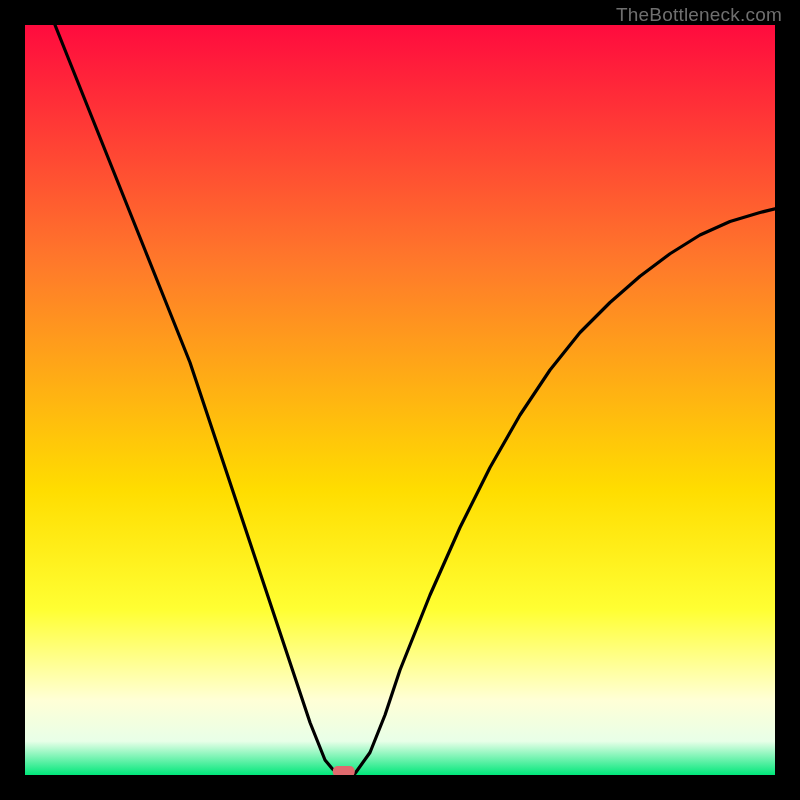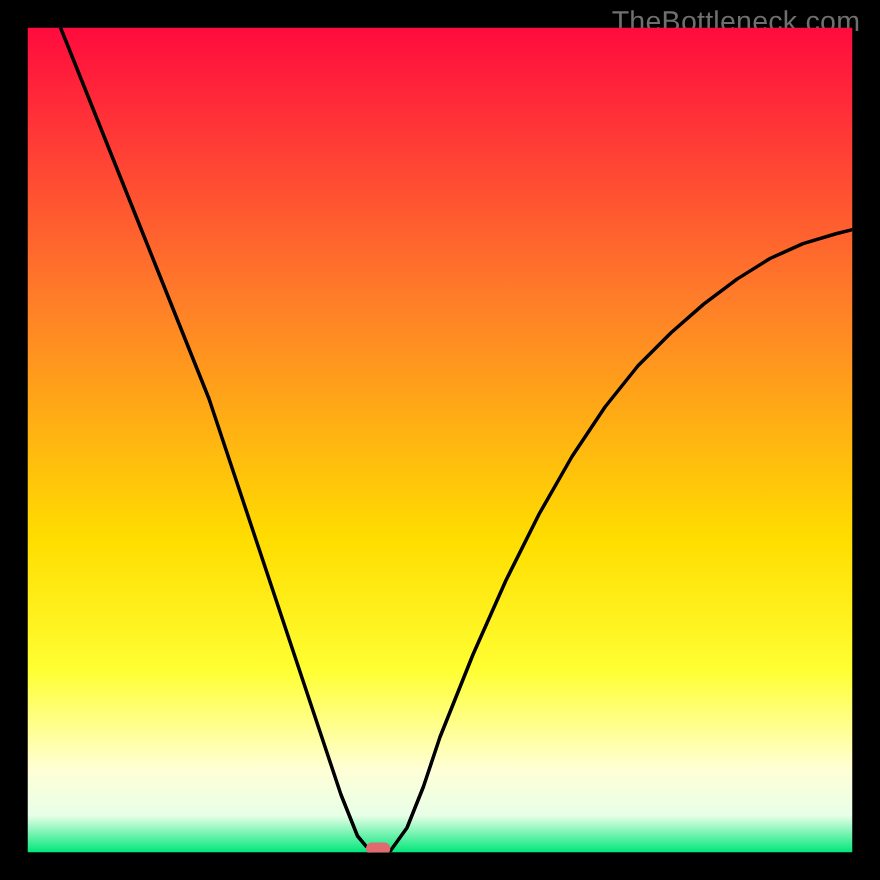--- a/index.html
+++ b/index.html
@@ -1,18 +1,18 @@
 <!DOCTYPE html>
 <html><head>
 <meta charset="utf-8">
 <style>
   * { margin: 0; padding: 0; box-sizing: border-box; }
   html, body { width: 800px; height: 800px; overflow: hidden; font-family: Arial, Helvetica, sans-serif; }
   .outer { width: 800px; height: 800px; background: #000; position: relative; }
-  .watermark { position: absolute; top: 4px; right: 18px; color: #6f6f6f; font-size: 26px; font-weight: 500; letter-spacing: 0.2px; }
+  .watermark { position: absolute; top: 4px; right: 18px; color: #6f6f6f; font-size: 19px; font-weight: 500; letter-spacing: 0.2px; }
   .plot { position: absolute; left: 25px; top: 25px; width: 750px; height: 750px; }
   .plot svg { display: block; width: 100%; height: 100%; }
 </style>
 </head>
 <body>
 
 <div class="outer">
   <div class="watermark">TheBottleneck.com</div>
   <div class="plot">
     <svg id="chart-svg" viewBox="0 0 750 750" preserveAspectRatio="none">

